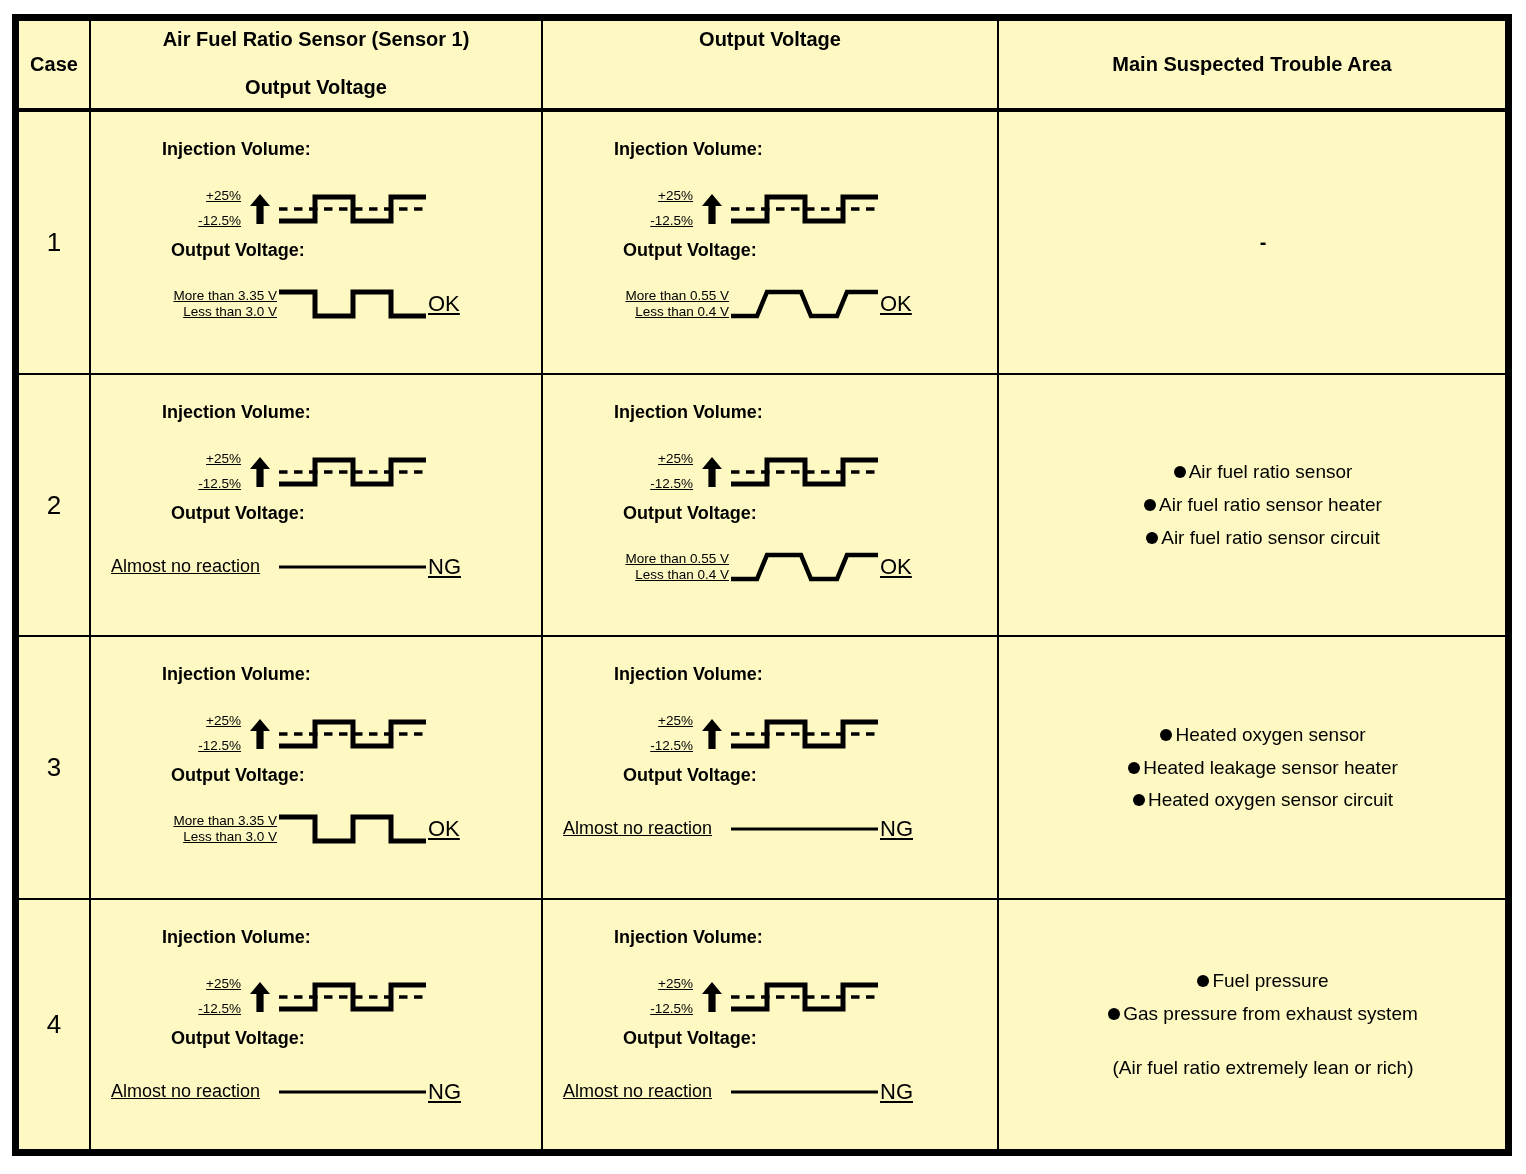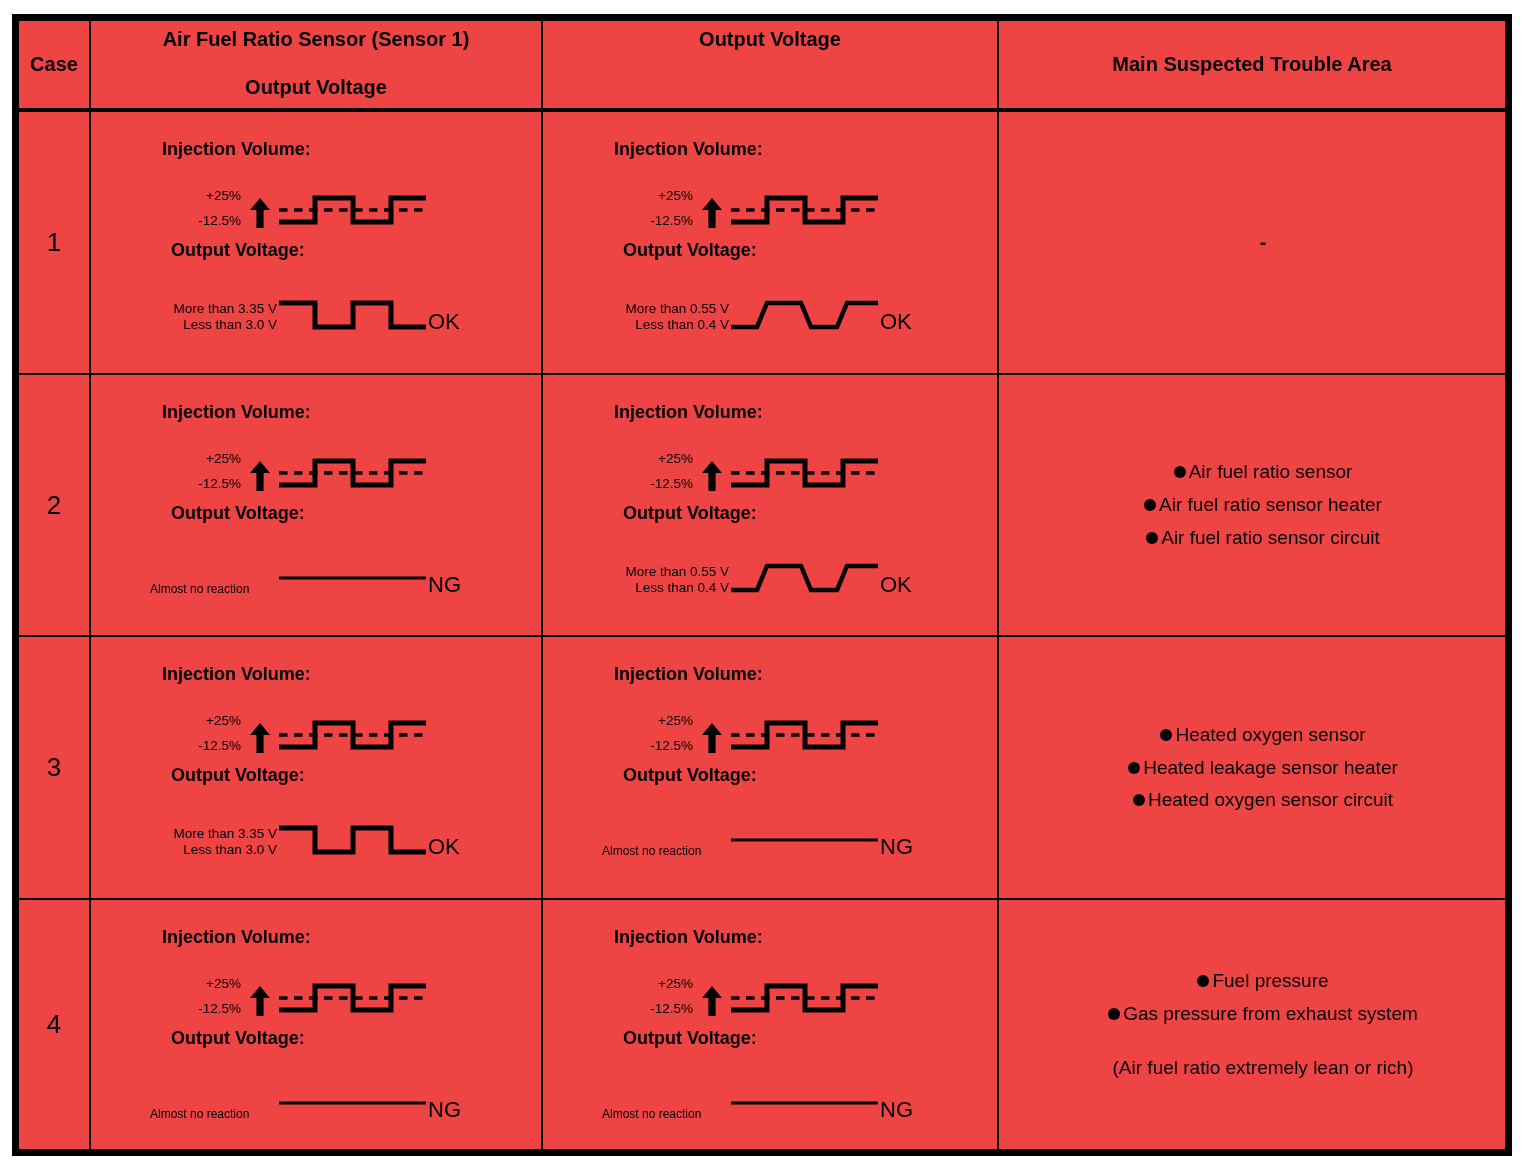--- a/index.html
+++ b/index.html
@@ -14,45 +14,45 @@
     width: 1500px; height: 1142px;
     border: 7px solid #000;
     display: grid;
     grid-template-columns: 72px 452px 456px 1fr;
     grid-template-rows: 91px 263px 262px 263px 1fr;
     background: #fff;
   }
   .cell {
     border-right: 2px solid #000;
     border-bottom: 2px solid #000;
-    min-width: 0; min-height: 0; overflow: hidden; background: #ef4444;
+    min-width: 0; min-height: 0; overflow: hidden; background: #fef9c3;
   }
   .br-none { border-right: none; }
   .bb-none { border-bottom: none; }
   .hdr {
     border-bottom-width: 4px;
     display: flex; align-items: center; justify-content: center;
     text-align: center; font-weight: bold; font-size: 20px; line-height: 1.15;
   }
   .hdr-two { flex-direction: column; justify-content: space-between; padding: 7px 0 9px; }
   .case-cell { display: flex; align-items: center; justify-content: center; font-size: 26px; }
   .sensor-cell { display: flex; flex-direction: column; align-items: flex-start; }
   .iv-heading { font-weight: bold; font-size: 18px; line-height: 1.15; margin: 27px 0 0 71px; }
   .ov-heading { font-weight: bold; font-size: 18px; line-height: 1.15; margin: 12px 0 0 80px; }
-  .figure { display: flex; align-items: flex-end; }
+  .figure { display: flex; align-items: center; text-decoration: underline; }
   .inj-figure { margin-top: 29px; }
   .out-figure { margin-top: 14px; height: 58px; }
   .fig-labels {
     display: flex; flex-direction: column; align-items: flex-end;
     gap: 10px; width: 150px; font-size: 13.5px; line-height: 1.1; text-align: right;
   }
   .out-figure .fig-labels { width: 186px; gap: 1px; }
   .arrow-svg { margin: 0 7px 0 9px; flex: 0 0 auto; }
   .wave-svg { flex: 0 0 auto; }
-  .ng-label { width: 186px; font-size: 12px; padding-left: 59px; line-height: 1.1; }
+  .ng-label { width: 186px; font-size: 18px; padding-left: 20px; line-height: 1.1; }
   .result { font-size: 22px; line-height: 1; }
   .trouble-cell {
     display: flex; flex-direction: column; align-items: center; justify-content: center;
     gap: 11px; font-size: 19px; line-height: 1.15; padding-left: 22px; text-align: center;
   }
   .bullet-line { display: flex; align-items: center; gap: 3px; }
   .dot { width: 12px; height: 12px; border-radius: 50%; background: #000; flex: 0 0 auto; }
   .note-line { margin-top: 21px; }
   .dash { font-size: 20px; font-weight: bold; }
 </style>

